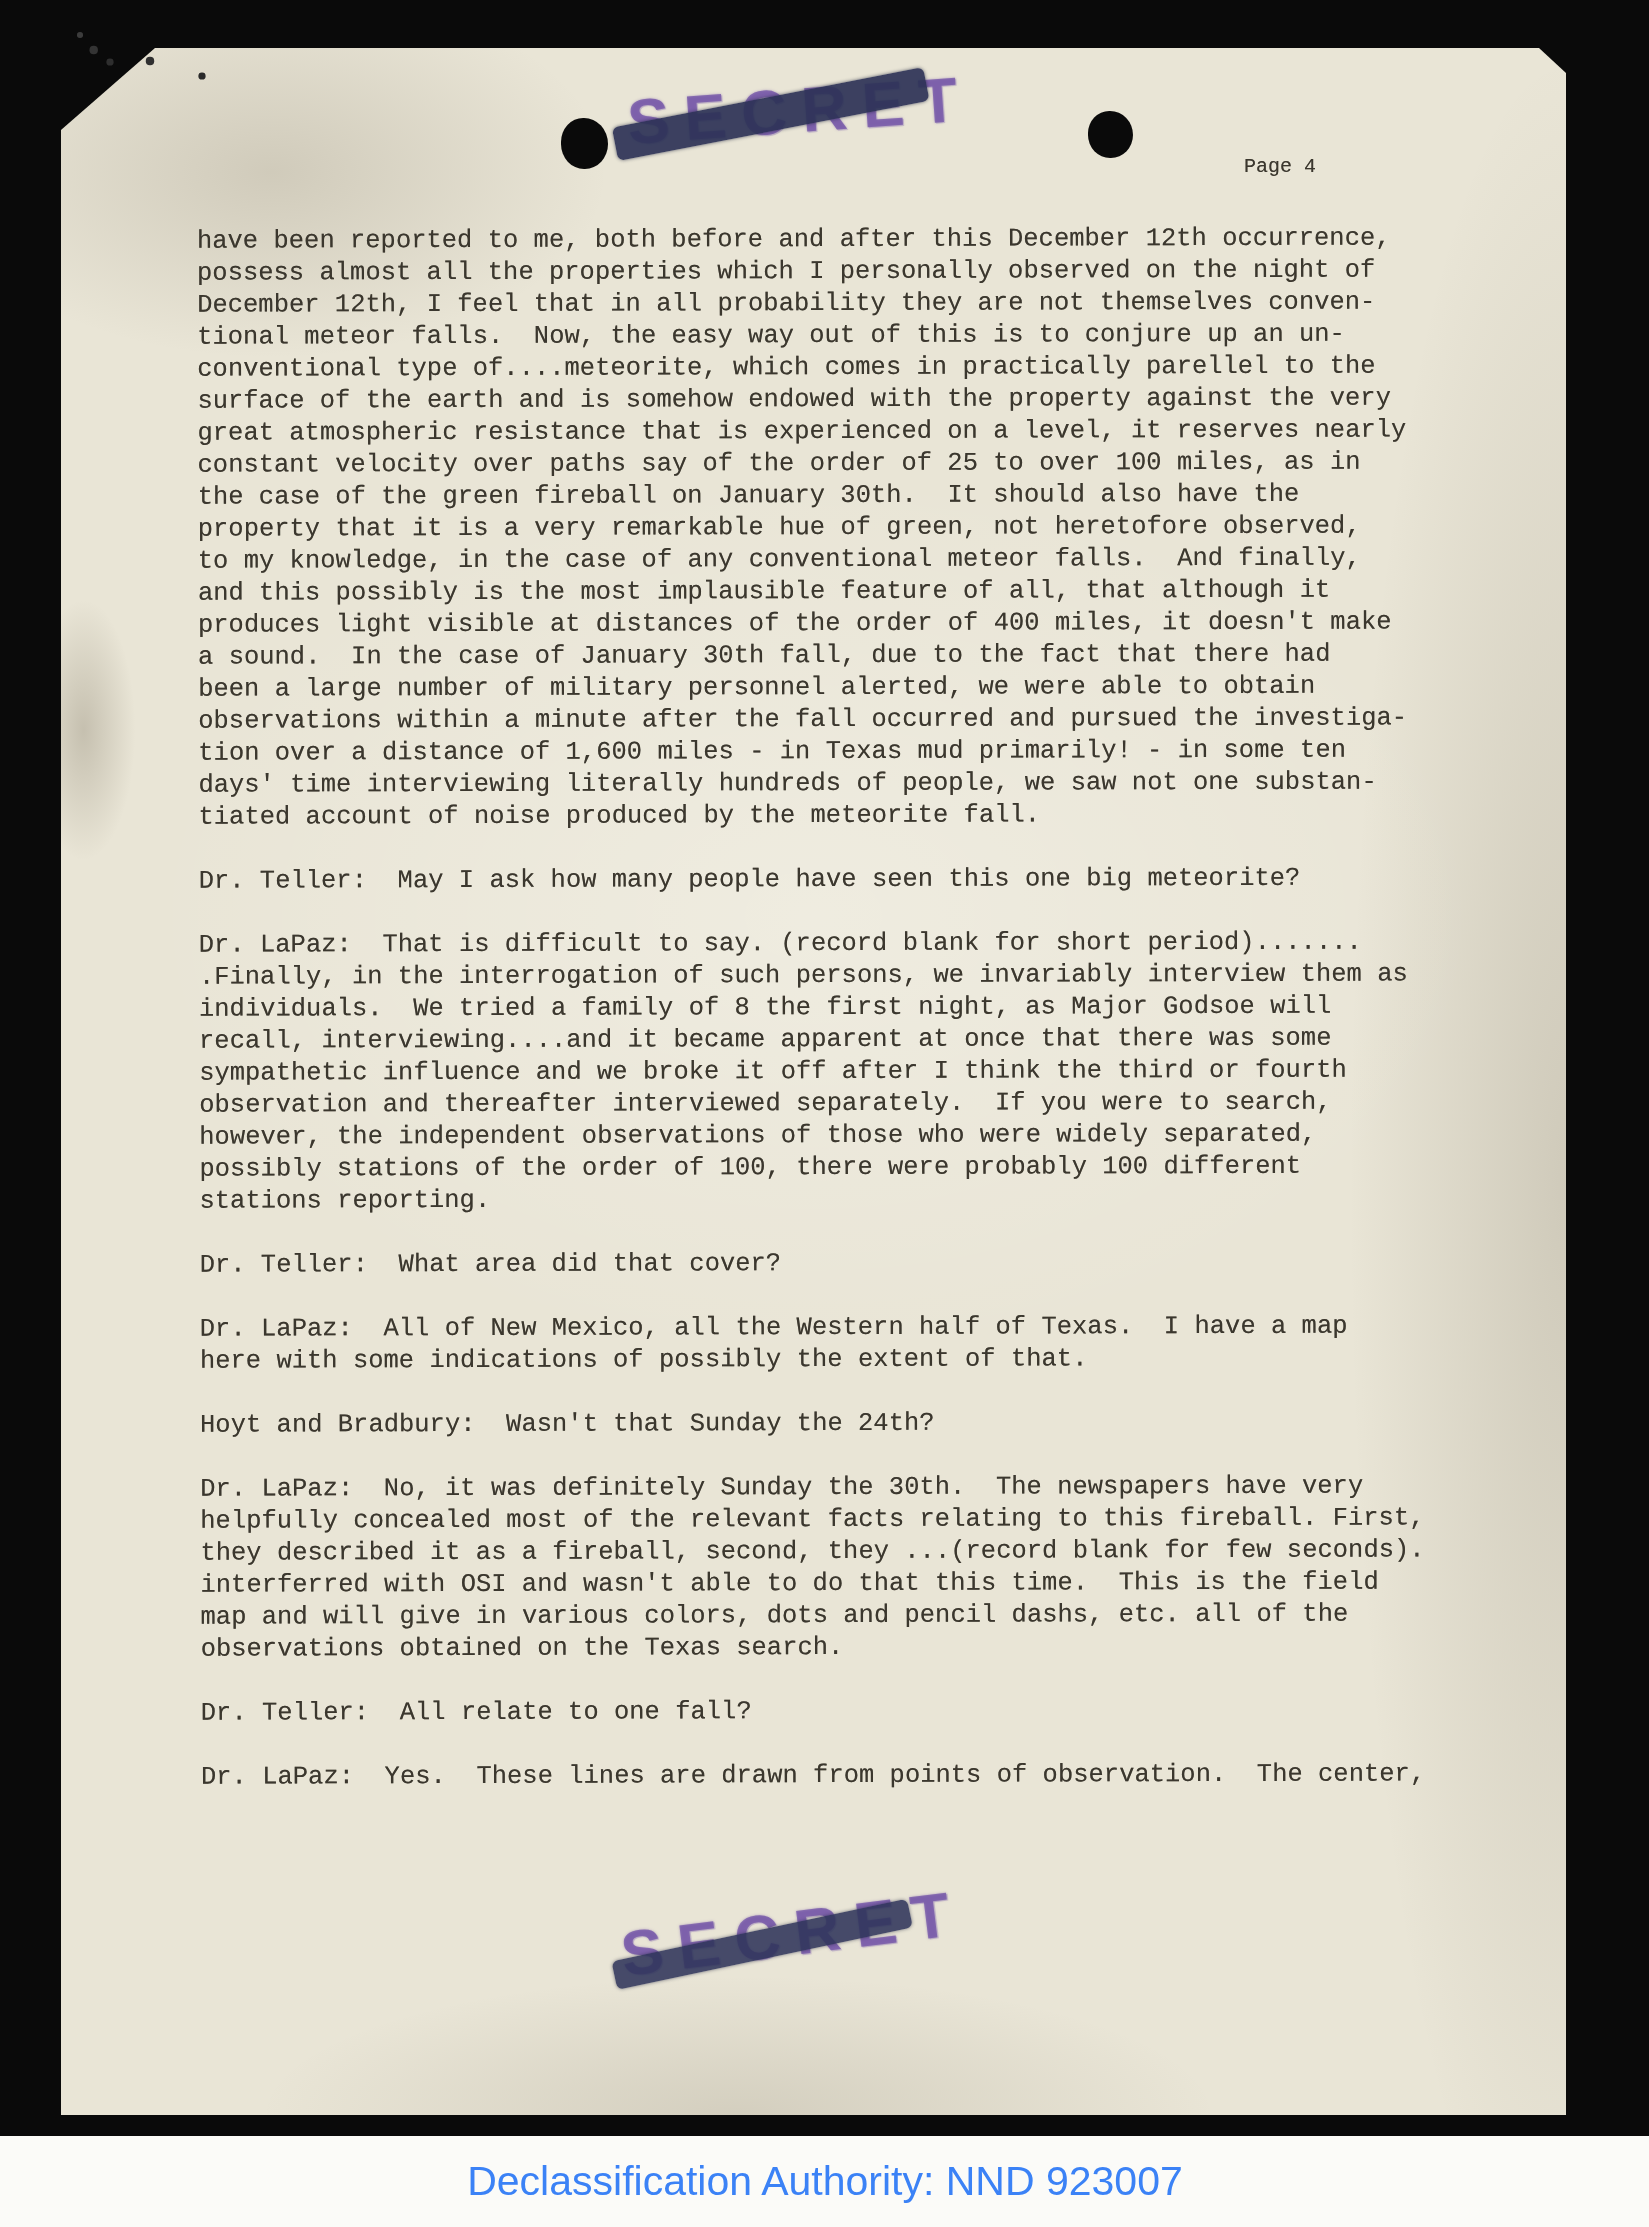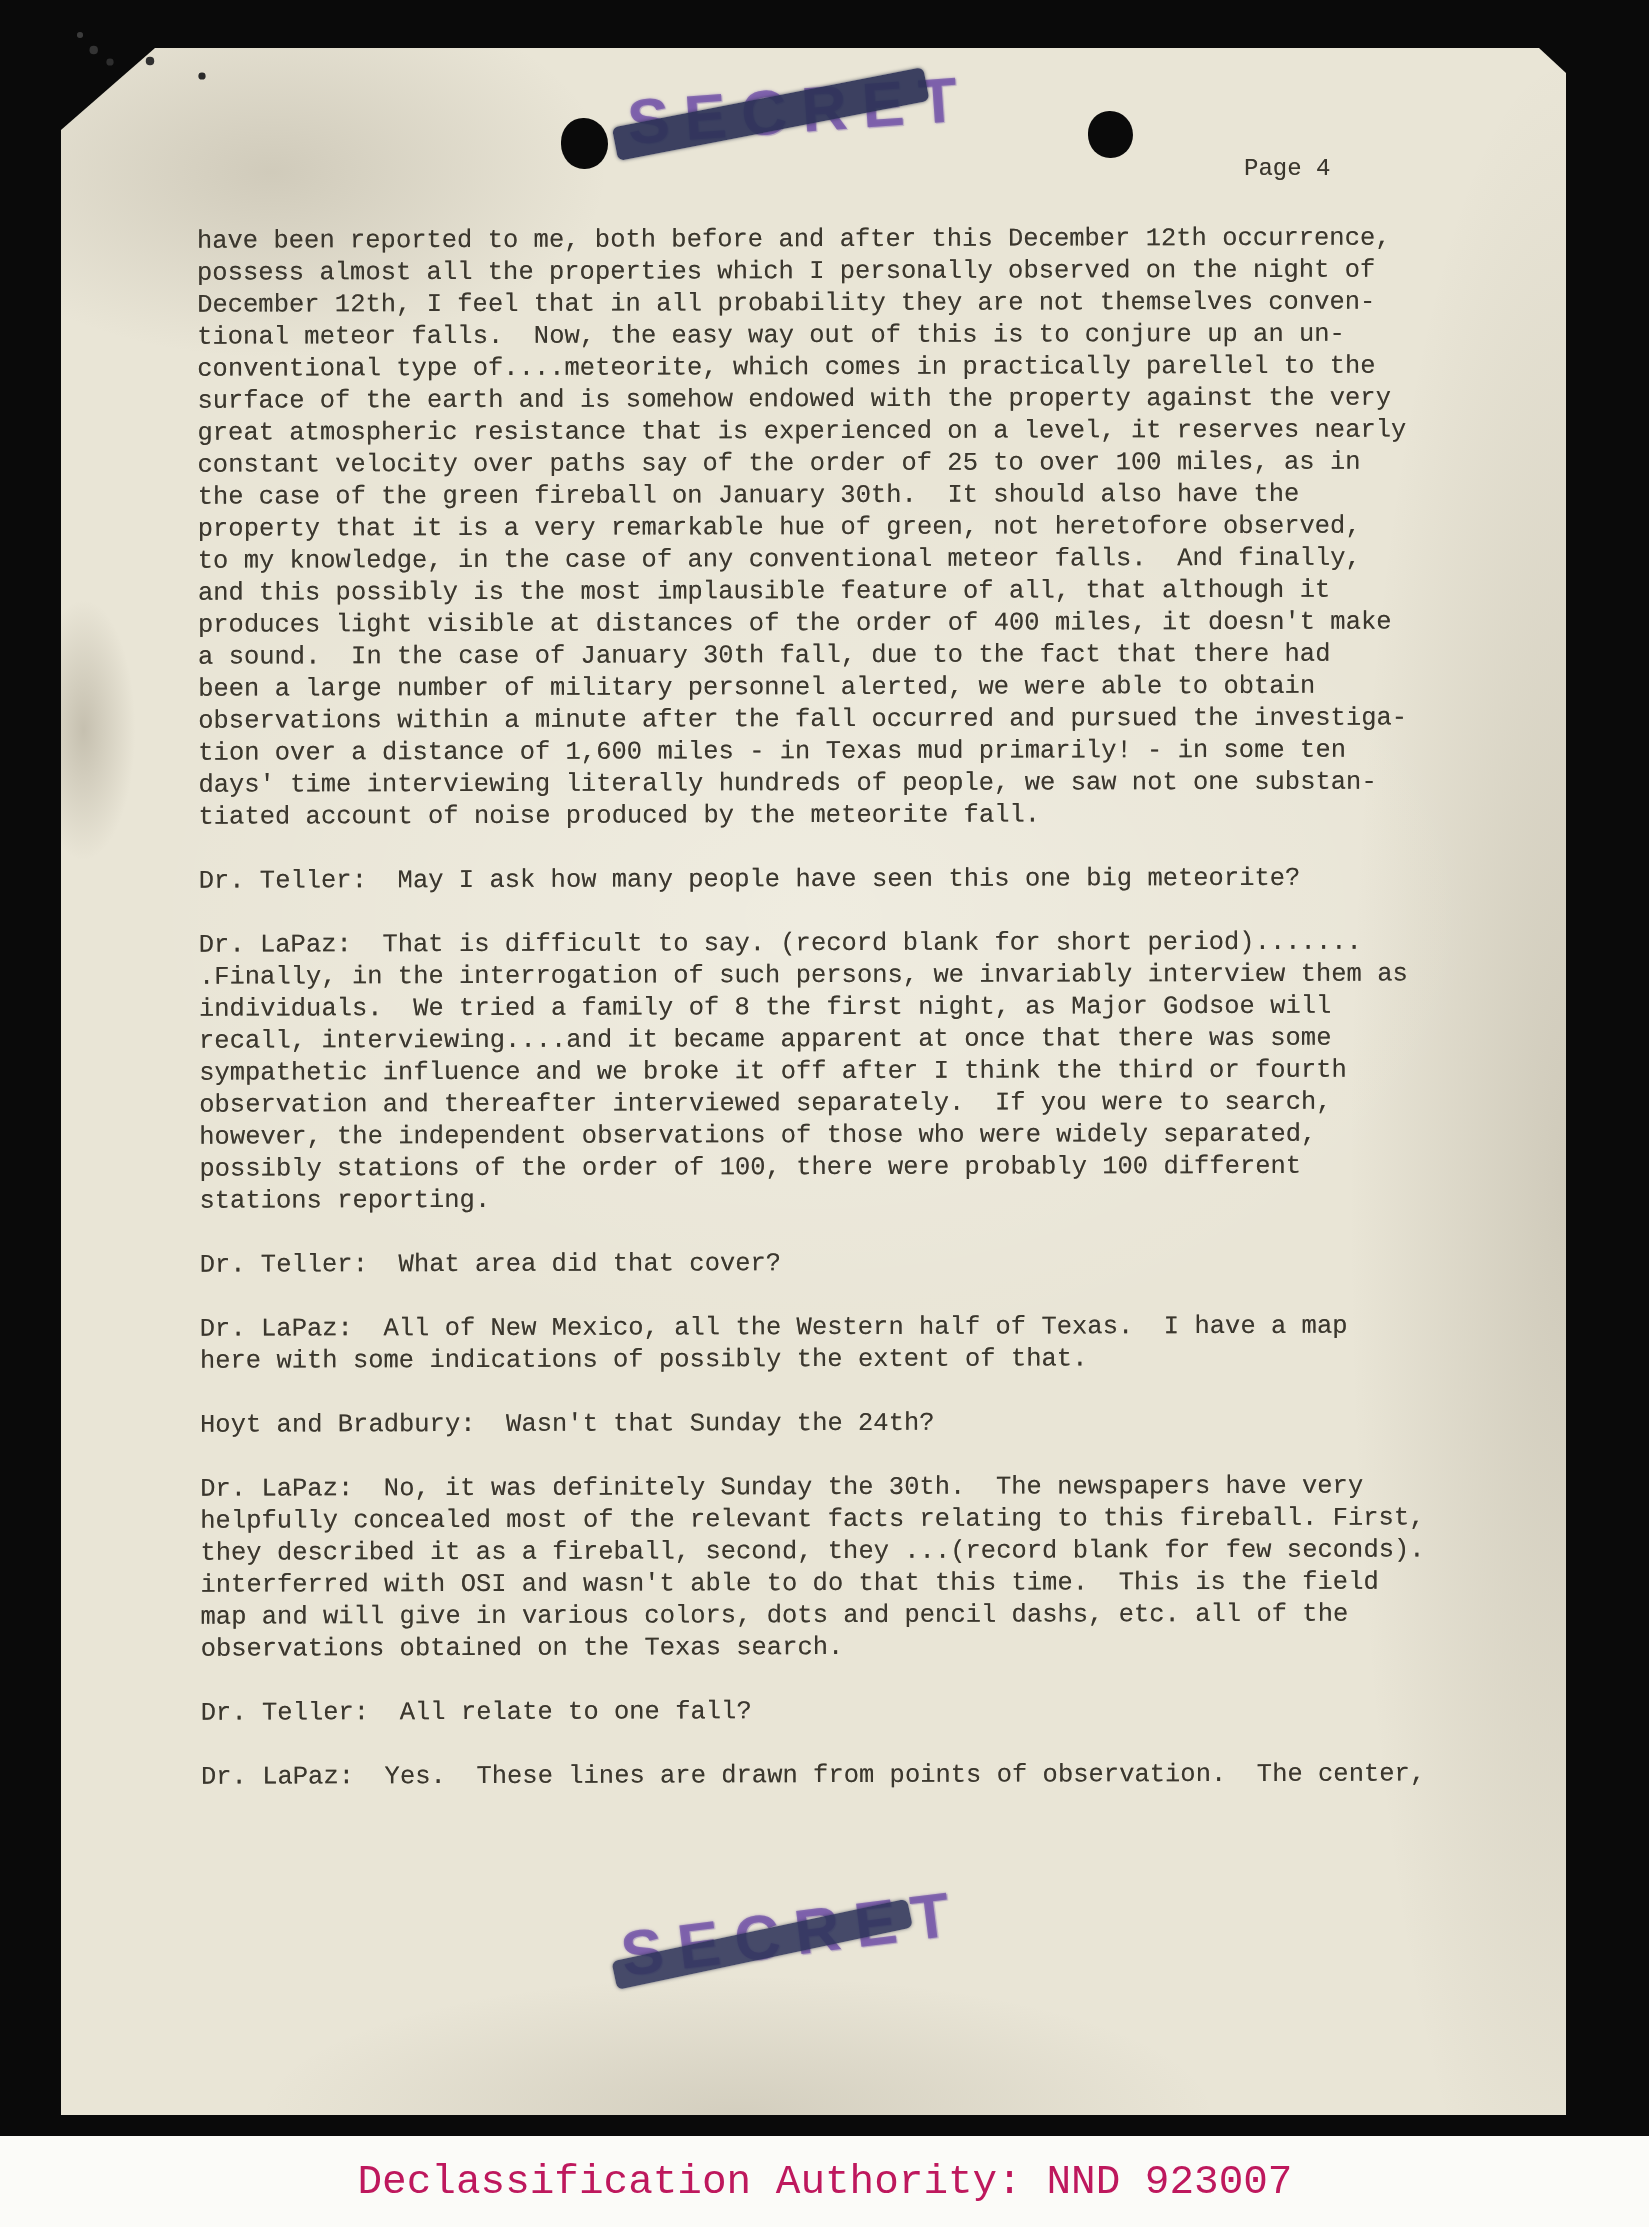--- a/index.html
+++ b/index.html
@@ -77,21 +77,21 @@
     left: -10px; top: 28.6px; width: 302px; height: 28.6px;
     transform: rotate(-5deg);
     background: rgba(47, 52, 90, 0.88);
     box-shadow: 0 0 3.7px rgba(30,34,60,0.6);
   }
   
   .page-number {
     position: absolute;
     left: 1183px;
     top: 107px;
-    font-size: 24px;
+    font-size: 20px;
     color: #3b372e;
     text-shadow: 0 0 0.6px rgba(58,54,45,0.55);
   }
   .typed {
     position: absolute;
     left: 138px;
     top: 176px;
     width: 1291px;
     font-size: 25.5px;
     line-height: 32px;
@@ -106,23 +106,23 @@
   
   .footer-strip {
     position: absolute;
     left: 0; bottom: 0;
     width: 100%;
     height: 91px;
     background: #fbfbf8;
     display: flex;
     align-items: center;
     justify-content: center;
-    font-family: Liberation Mono, monospace;
+    font-family: Liberation Sans, sans-serif;
     font-size: 41px;
-    color: #be185d;
+    color: #3b82f6;
     z-index: 8;
   }
 </style>
 </head>
 <body>
 
 <div id="canvas">
 
   <div class="specks"></div>
 

